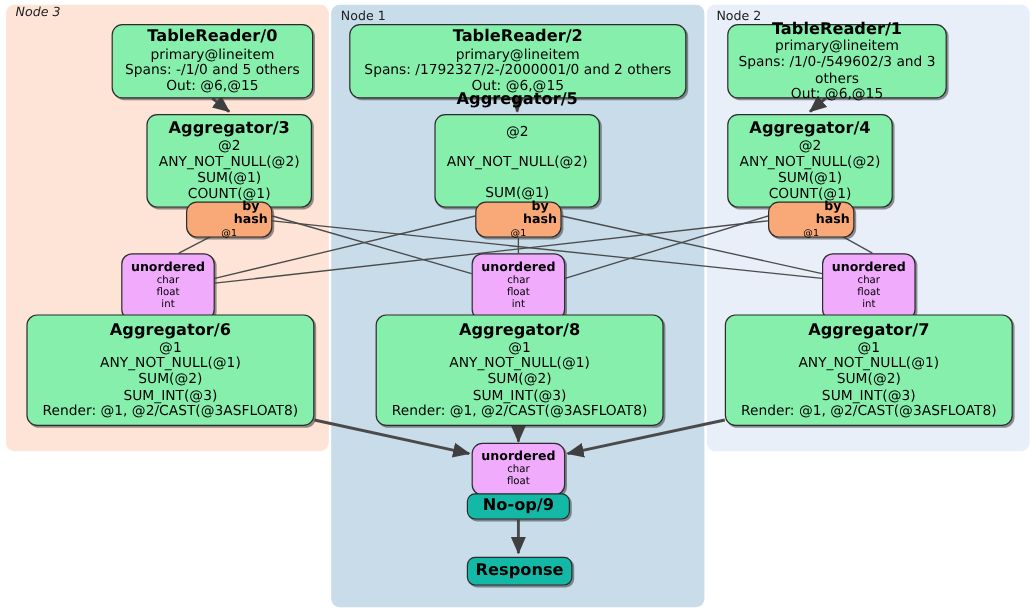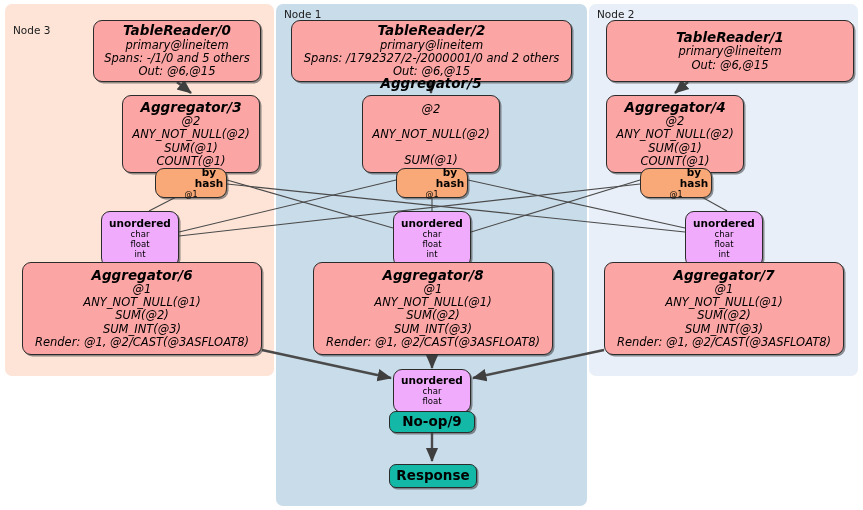--- a/index.html
+++ b/index.html
@@ -18,21 +18,21 @@
 
   
   .node{position:absolute;box-sizing:border-box;text-align:center;
         border:1.2px solid #2b2b2b;border-radius:9px;
         box-shadow:1.5px 1.5px 0 rgba(60,60,60,.55);
         display:flex;flex-direction:column;justify-content:center;
         align-items:center;}
   .node .ttl{font-weight:bold;color:#000;line-height:1.12;}
   .node .ln{line-height:1.16;color:#000;}
 
-  .proc{background:#fca5a5;font-style:italic;}
+  .proc{background:#86efac;}
   .proc .ttl{font-size:13.5px;}
   .proc .ln{font-size:11.5px;}
 
   .small-proc{background:#14b8a6;border-radius:7px;}
   .small-proc .ttl{font-size:13.5px;}
 
   .hash{background:#f8a977;border-radius:9px;}
   .hash .ttl{font-size:10.5px;padding-left:36px;}
   .hash .ln{font-size:8px;}
 
@@ -40,21 +40,21 @@
   .unordered .ttl{font-size:10.5px;color:#000;}
   .unordered .ln{font-size:8.5px;color:#000;}
 </style>
 </head>
 <body>
 
 <div id="stage">
 
   <div id="panels">
       <div class="panel" style="left: 5px; top: 4px; width: 269px; height: 372px; background: rgb(253, 228, 215);"></div>
-      <div class="panel-label" style="left: 13px; top: 24px;">Node 3</div>
+      <div class="panel-label" style="left: 13px; top: 4px; font-style: italic;">Node 3</div>
       <div class="panel" style="left: 276px; top: 4px; width: 311px; height: 502px; background: rgb(201, 220, 234);"></div>
       <div class="panel-label" style="left: 284px; top: 8px;">Node 1</div>
       <div class="panel" style="left: 589px; top: 4px; width: 269px; height: 372px; background: rgb(232, 239, 248);"></div>
       <div class="panel-label" style="left: 597px; top: 8px;">Node 2</div>
     </div>
 
   <svg class="edges" id="edge-layer" viewBox="0 0 863 510" xmlns="http://www.w3.org/2000/svg">
     <defs>
       <marker id="ah" markerWidth="7" markerHeight="7" refX="5.2" refY="3" orient="auto" markerUnits="strokeWidth">
         <path d="M0,0.4 L6,3 L0,5.6 z" fill="#3f3f3f"></path>
@@ -154,23 +154,24 @@
         <div class="ttl">unordered</div>
         <div class="ln">char</div>
         <div class="ln">float</div>
       </div>
       <div class="node small-proc" style="left: 389px; top: 411px; width: 86px; height: 22px;">
         <div class="ttl">No-op/9</div>
       </div>
       <div class="node small-proc" style="left: 389px; top: 464px; width: 88px; height: 24px;">
         <div class="ttl">Response</div>
       </div>
-      <div class="node proc" style="left: 606px; top: 20px; width: 248px; height: 62px;">
+      <div class="node proc" style="left: 606px; top: 20px; width: 183px; height: 62px;">
         <div class="ttl">TableReader/1</div>
         <div class="ln">primary@lineitem</div>
+        <div class="ln">Spans: /1/0-/549602/3 and 3 others</div>
         <div class="ln">Out: @6,@15</div>
       </div>
       <div class="node proc" style="left: 606px; top: 95px; width: 138px; height: 78px;">
         <div class="ttl">Aggregator/4</div>
         <div class="ln">@2</div>
         <div class="ln">ANY_NOT_NULL(@2)</div>
         <div class="ln">SUM(@1)</div>
         <div class="ln">COUNT(@1)</div>
       </div>
       <div class="node hash" style="left: 640px; top: 168px; width: 72px; height: 30px;">

